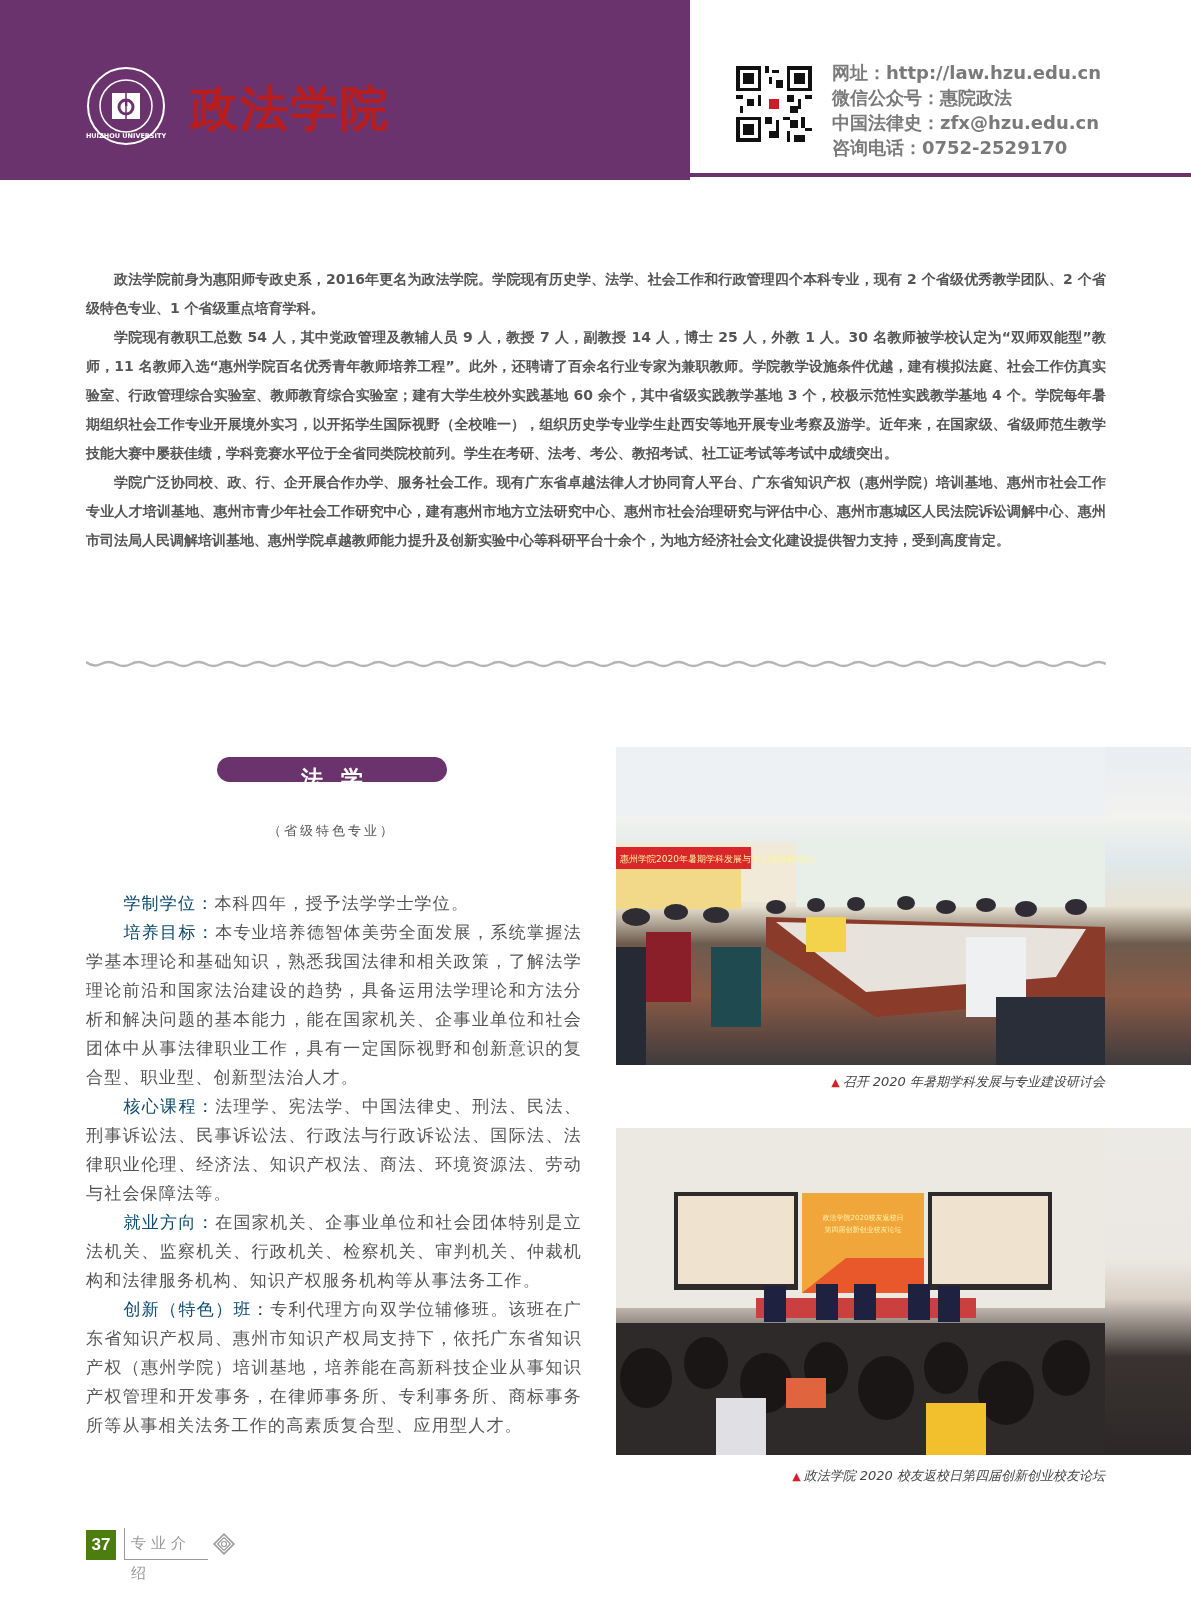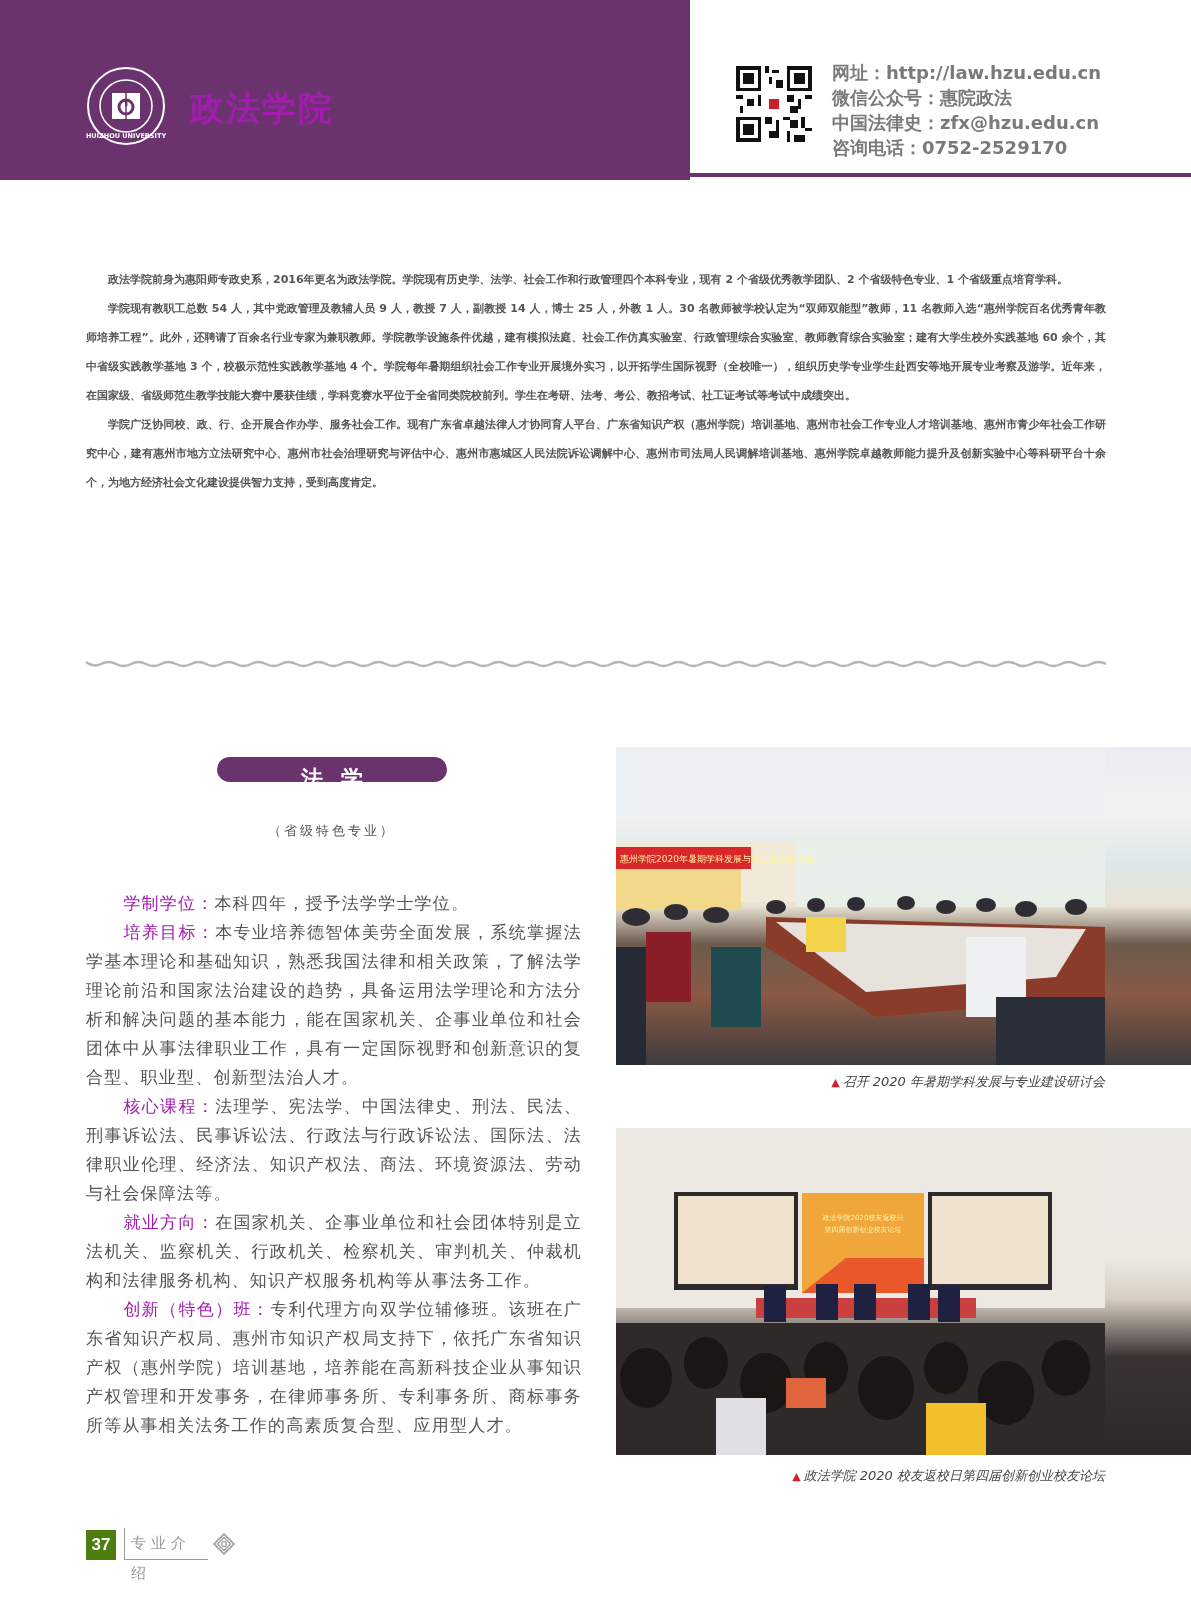--- a/index.html
+++ b/index.html
@@ -3,40 +3,40 @@
   <meta charset="utf-8">
   <style>
     * { box-sizing: border-box; margin: 0; padding: 0; }
     html, body { width: 1191px; height: 1616px; background: #ffffff; overflow: hidden; }
     body { position: relative; font-family: "DejaVu Sans", "Liberation Sans", sans-serif; color: #4a4a4a; }
 
     
     .header-band { position: absolute; left: 0; top: 0; width: 690px; height: 180px; background: #6b336d; }
     .header-underline { position: absolute; left: 690px; top: 173px; width: 501px; height: 4px; background: #6b336d; }
     .logo { position: absolute; left: 86px; top: 66px; width: 80px; height: 80px; }
-    .school-title { position: absolute; left: 190px; top: 80px; font-size: 34px; font-weight: bold; color: #a21caf; letter-spacing: 2px; font-family: "DejaVu Sans", sans-serif; line-height: 56px; }
+    .school-title { position: absolute; left: 190px; top: 80px; font-size: 48px; font-weight: bold; color: #b91c1c; letter-spacing: 2px; font-family: "DejaVu Sans", sans-serif; line-height: 56px; }
 
     .qr { position: absolute; left: 736px; top: 66px; width: 76px; height: 76px; }
     .contact { position: absolute; left: 832px; top: 60px; font-size: 18px; font-weight: bold; color: #7a7a7a; line-height: 25px; font-family: "DejaVu Sans", sans-serif; }
     .contact .row { white-space: nowrap; }
 
     
-    .intro { position: absolute; left: 86px; top: 265px; width: 1020px; font-size: 11px; font-weight: bold; color: #555555; line-height: 29px; text-align: justify; font-family: "DejaVu Sans", sans-serif; }
+    .intro { position: absolute; left: 86px; top: 265px; width: 1020px; font-size: 14px; font-weight: bold; color: #555555; line-height: 29px; text-align: justify; font-family: "DejaVu Sans", sans-serif; }
     .intro p { text-indent: 2em; }
 
     .wave { position: absolute; left: 86px; top: 656px; width: 1020px; height: 16px; }
 
     
     .major-pill { position: absolute; left: 217px; top: 757px; width: 230px; height: 25px; border-radius: 22px; background: #6b336d; color: #fff; font-size: 22px; font-weight: bold; text-align: center; line-height: 43px; letter-spacing: 18px; padding-left: 18px; }
     .major-sub { position: absolute; left: 217px; top: 822px; width: 230px; text-align: center; font-size: 13px; color: #555; letter-spacing: 3px; font-family: "DejaVu Serif", serif; }
 
     
     .details { position: absolute; left: 86px; top: 889px; width: 496px; font-size: 17px; color: #555; line-height: 29px; text-align: justify; letter-spacing: 1.2px; }
     .details p { text-indent: 2.2em; }
-    .details .label { color: #a21caf; margin-top: 37px; }
+    .details .label { color: #0c4a6e; margin-top: 37px; }
 
     
     .photo { position: absolute; left: 616px; width: 591px; overflow: hidden; }
     .photo1 { top: 747px; height: 318px; background: linear-gradient(180deg, #e9edf2 0%, #f2f2ef 22%, #dfe8ea 36%, #e8e2d3 50%, #6d5b4d 62%, #8a5a45 78%, #3f3b3d 100%); }
     .photo2 { top: 1128px; height: 327px; background: linear-gradient(180deg, #eceae6 0%, #ebe8e2 40%, #d9cfc4 52%, #3a3332 70%, #2d2828 100%); }
     .caption { position: absolute; right: 86px; font-size: 13px; color: #444; white-space: nowrap; font-style: italic; }
     .caption .tri { color: #d4202a; font-size: 11px; margin-right: 3px; }
     .cap1 { top: 1073px; }
     .cap2 { top: 1467px; }
 

